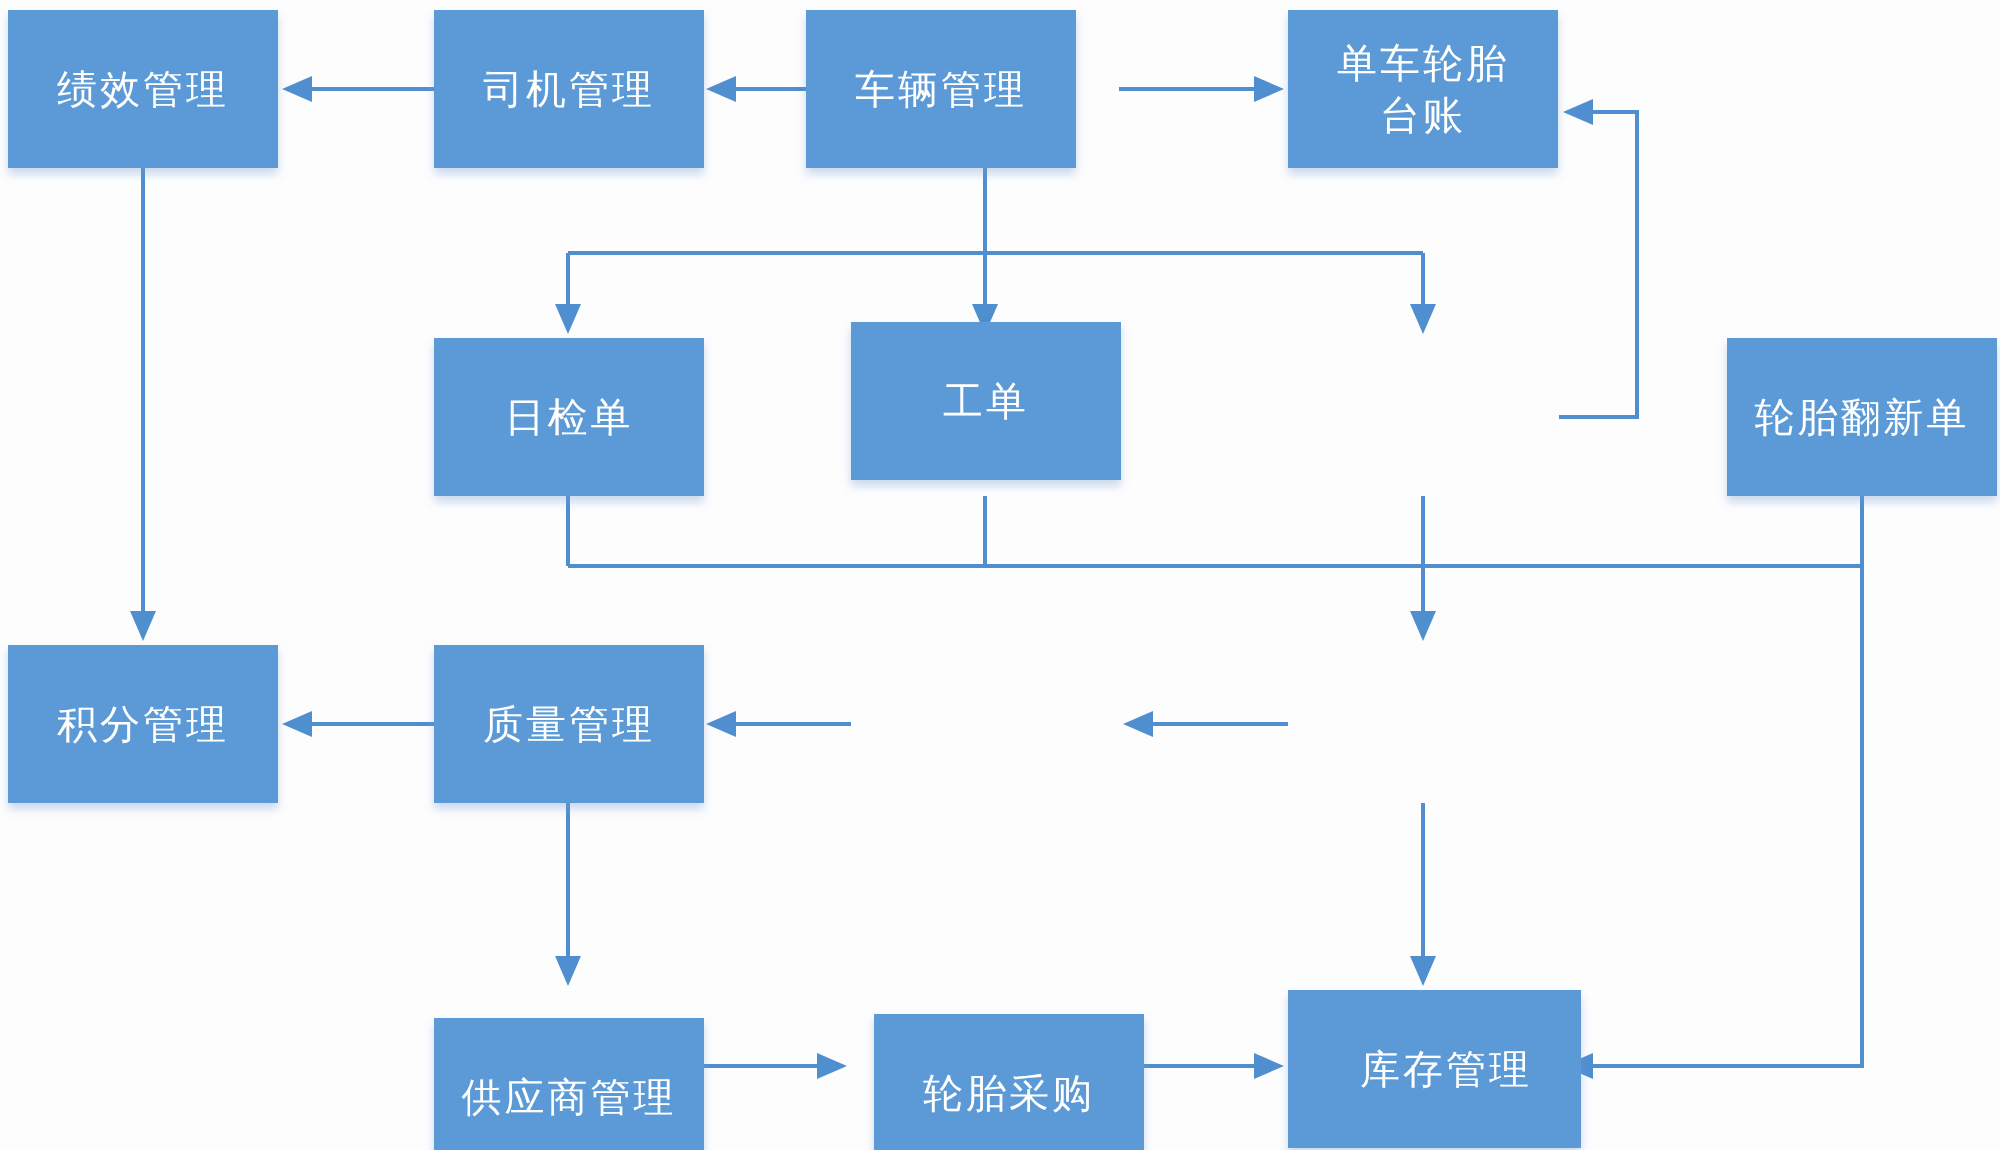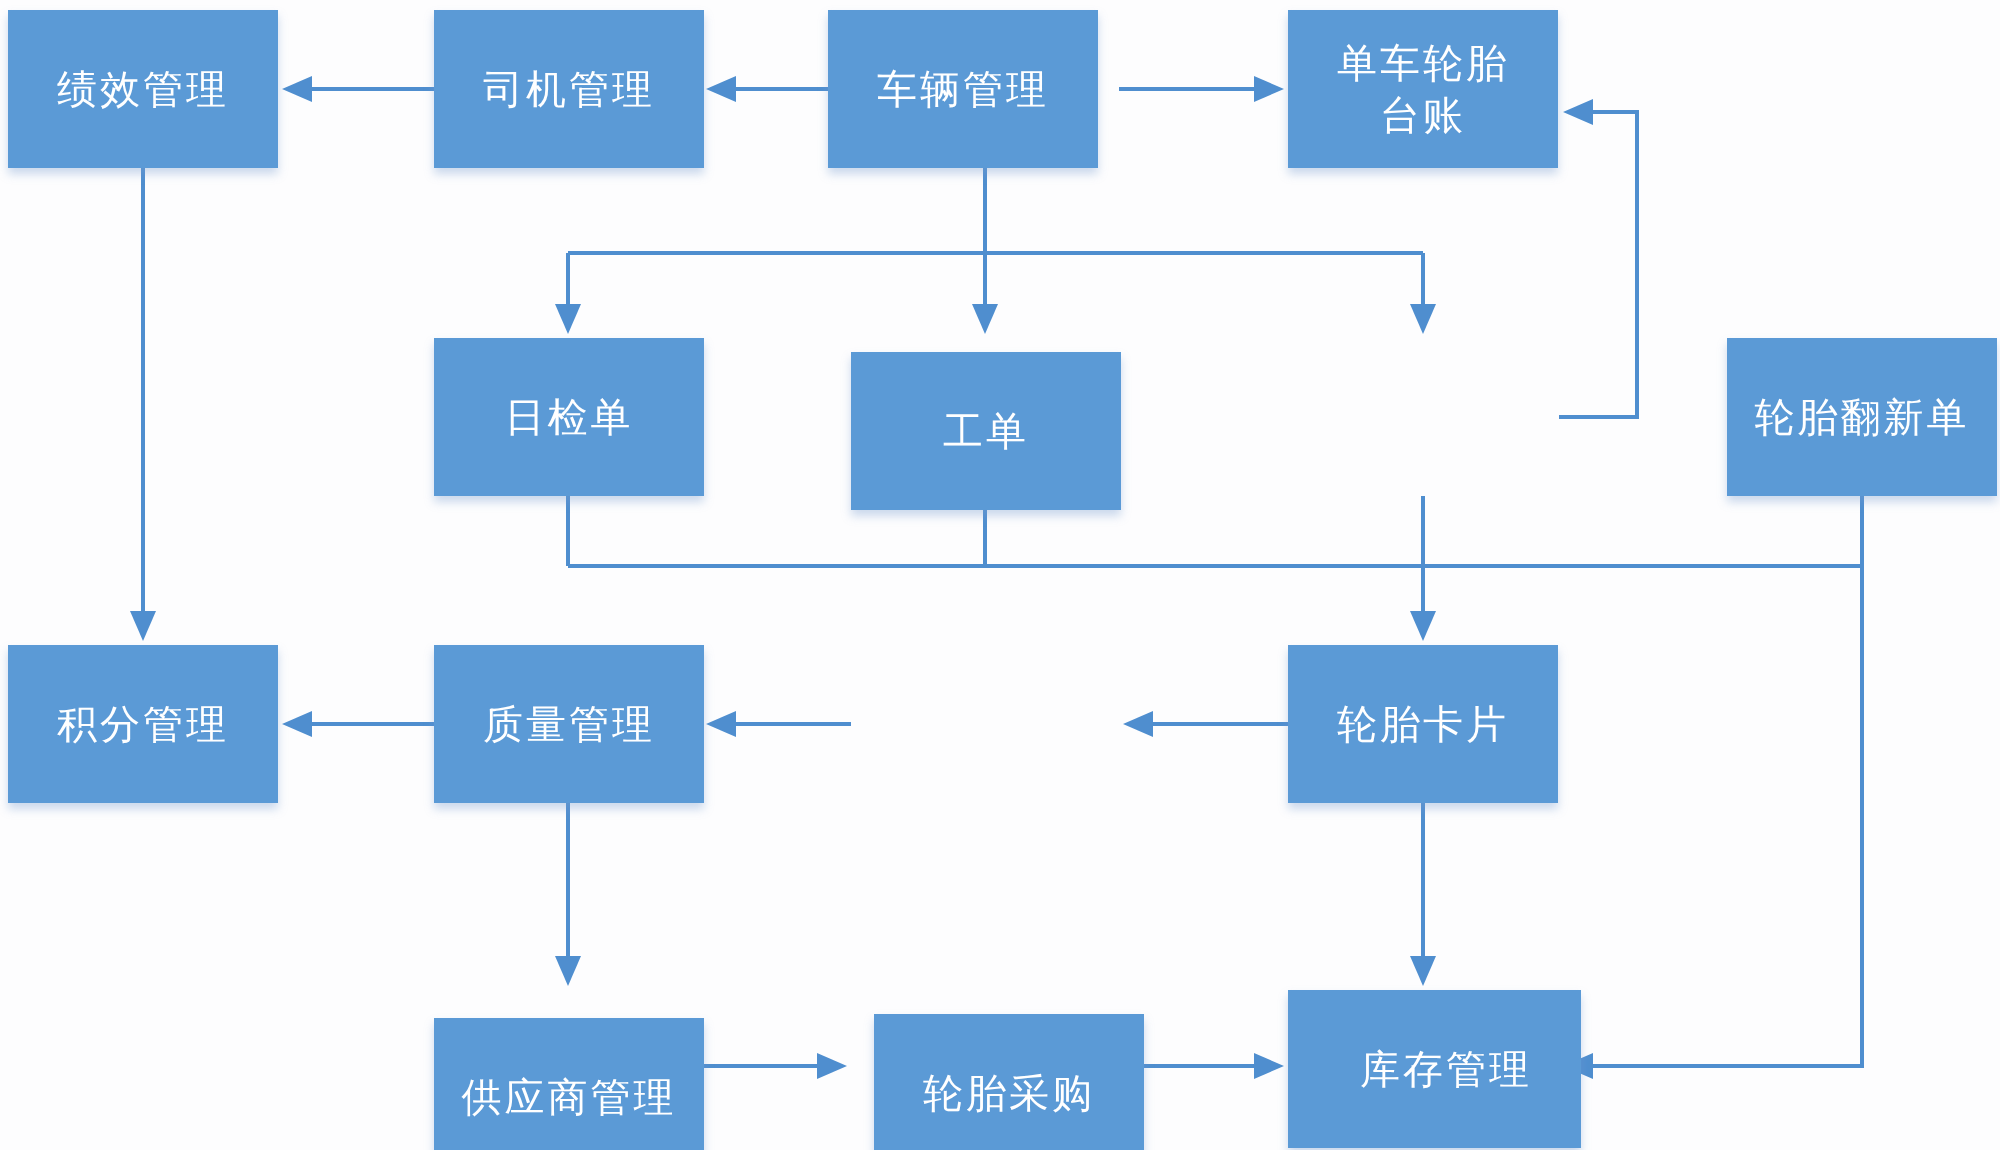--- a/index.html
+++ b/index.html
@@ -79,43 +79,40 @@
       <path d="M1862,566 L1862,1066 L1585,1066"></path>
       <path d="M1563,1066 L1593,1079 L1593,1053 Z" class="arrowhead"></path>
     </svg>
 
 <div class="node" style="left: 8px; top: 10px;">
       <span>绩效管理</span>
     </div>
     <div class="node" style="left: 434px; top: 10px;">
       <span>司机管理</span>
     </div>
-    <div class="node" style="left: 828px; top: 10px; align-items: center;">
+    <div class="node" style="left: 806px; top: 10px; align-items: center;">
       <span>车辆管理</span>
     </div>
     <div class="node wrap" style="left: 1288px; top: 10px;">
       <span>单车轮胎台账</span>
     </div>
     <div class="node" style="left: 434px; top: 338px;">
       <span>日检单</span>
     </div>
-    <div class="node" style="left: 851px; top: 352px;">
+    <div class="node" style="left: 851px; top: 322px;">
       <span>工单</span>
     </div>
     <div class="node" style="left: 1727px; top: 338px;">
       <span>轮胎翻新单</span>
     </div>
     <div class="node" style="left: 8px; top: 645px;">
       <span>积分管理</span>
     </div>
     <div class="node" style="left: 434px; top: 645px;">
       <span>质量管理</span>
-    </div>
-    <div class="node" style="left: 1288px; top: 645px;">
-      <span>轮胎卡片</span>
     </div>
     <div class="node" style="left: 434px; top: 990px; margin-top: 28px;">
       <span>供应商管理</span>
     </div>
     <div class="node" style="left: 874px; top: 990px; margin-top: 24px;">
       <span>轮胎采购</span>
     </div>
     <div class="node" style="left: 1288px; top: 990px; padding-left: 23px;">
       <span>库存管理</span>
     </div>

